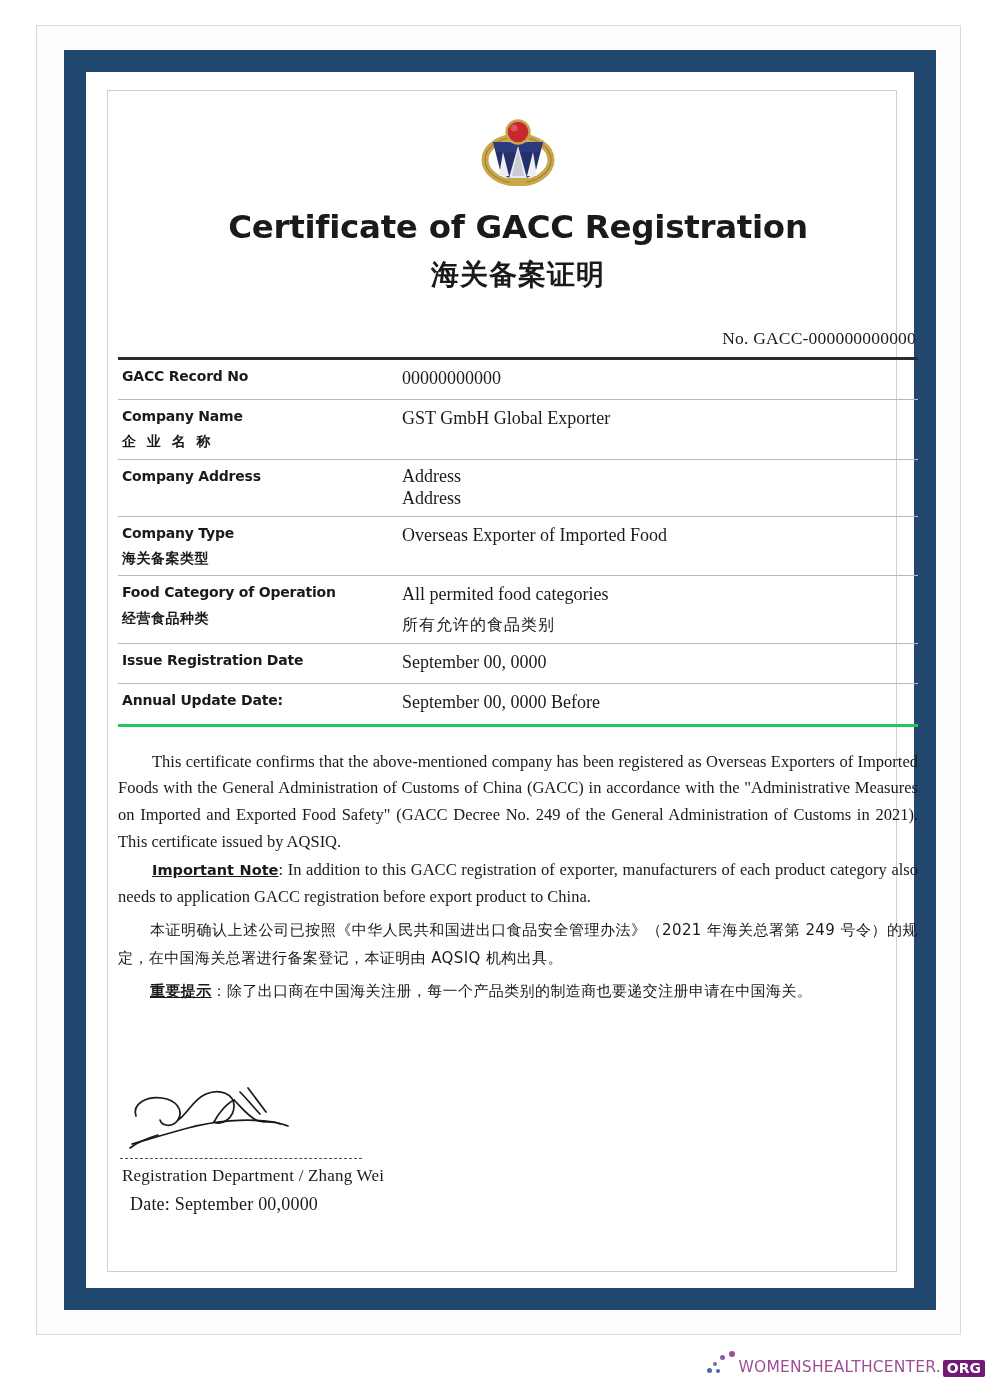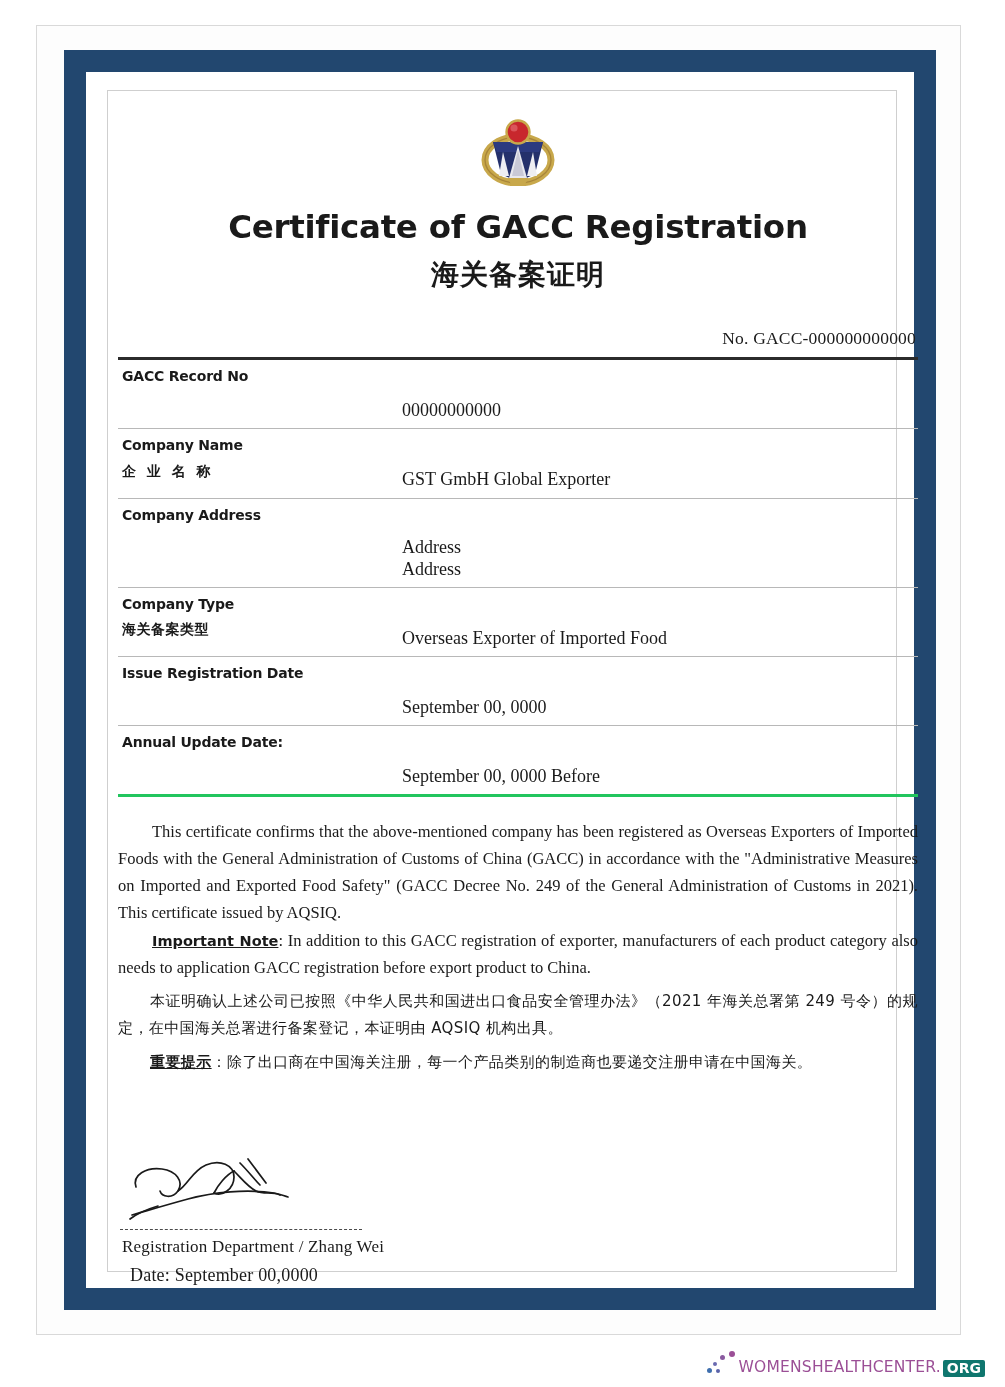--- a/index.html
+++ b/index.html
@@ -129,21 +129,20 @@
   .tlabel {
     width: 282px;
     flex: 0 0 282px;
     padding: 6px 4px 6px 4px;
     box-sizing: border-box;
   }
   .tval {
     flex: 1 1 auto;
     padding: 6px 4px 6px 2px;
     box-sizing: border-box;
-    margin-top: 32px;
   }
 
   .lbl-en {
     font-family: "DejaVu Sans", sans-serif;
     font-weight: bold;
     font-size: 14px;
     color: #1a1a1a;
     line-height: 1.45;
     letter-spacing: -0.2px;
   }
@@ -263,21 +262,21 @@
   .wm-text {
     font-family: "DejaVu Sans", sans-serif;
     font-size: 15.5px;
     color: #9b4f96;
     letter-spacing: 0.2px;
     line-height: 1;
     padding-bottom: 2px;
   }
   .wm-org {
     display: inline-block;
-    background: #0f766e;
+    background: #701a75;
     color: #ffffff;
     font-family: "DejaVu Sans", sans-serif;
     font-size: 14px;
     font-weight: bold;
     padding: 1px 4px 2px 4px;
     border-radius: 2px;
     margin-left: 2px;
     line-height: 1;
   }
 </style>
@@ -355,20 +354,30 @@
       <div class="trow">
         <div class="tlabel">
           <div class="lbl-en">Company Type</div>
           <div class="lbl-cn tight">海关备案类型</div>
         </div>
         <div class="tval">
           <div class="val-en">Overseas Exporter of Imported Food</div>
         </div>
       </div>
 
+      <div class="trow">
+        <div class="tlabel">
+          <div class="lbl-en">Food Category of Operation</div>
+          <div class="lbl-cn tight">经营食品种类</div>
+        </div>
+        <div class="tval">
+          <div class="val-en">All permited food categories</div>
+          <div class="val-cn">所有允许的食品类别</div>
+        </div>
+      </div>
 
       <div class="trow">
         <div class="tlabel">
           <div class="lbl-en">Issue Registration Date</div>
         </div>
         <div class="tval">
           <div class="val-en">September 00, 0000</div>
         </div>
       </div>
 

